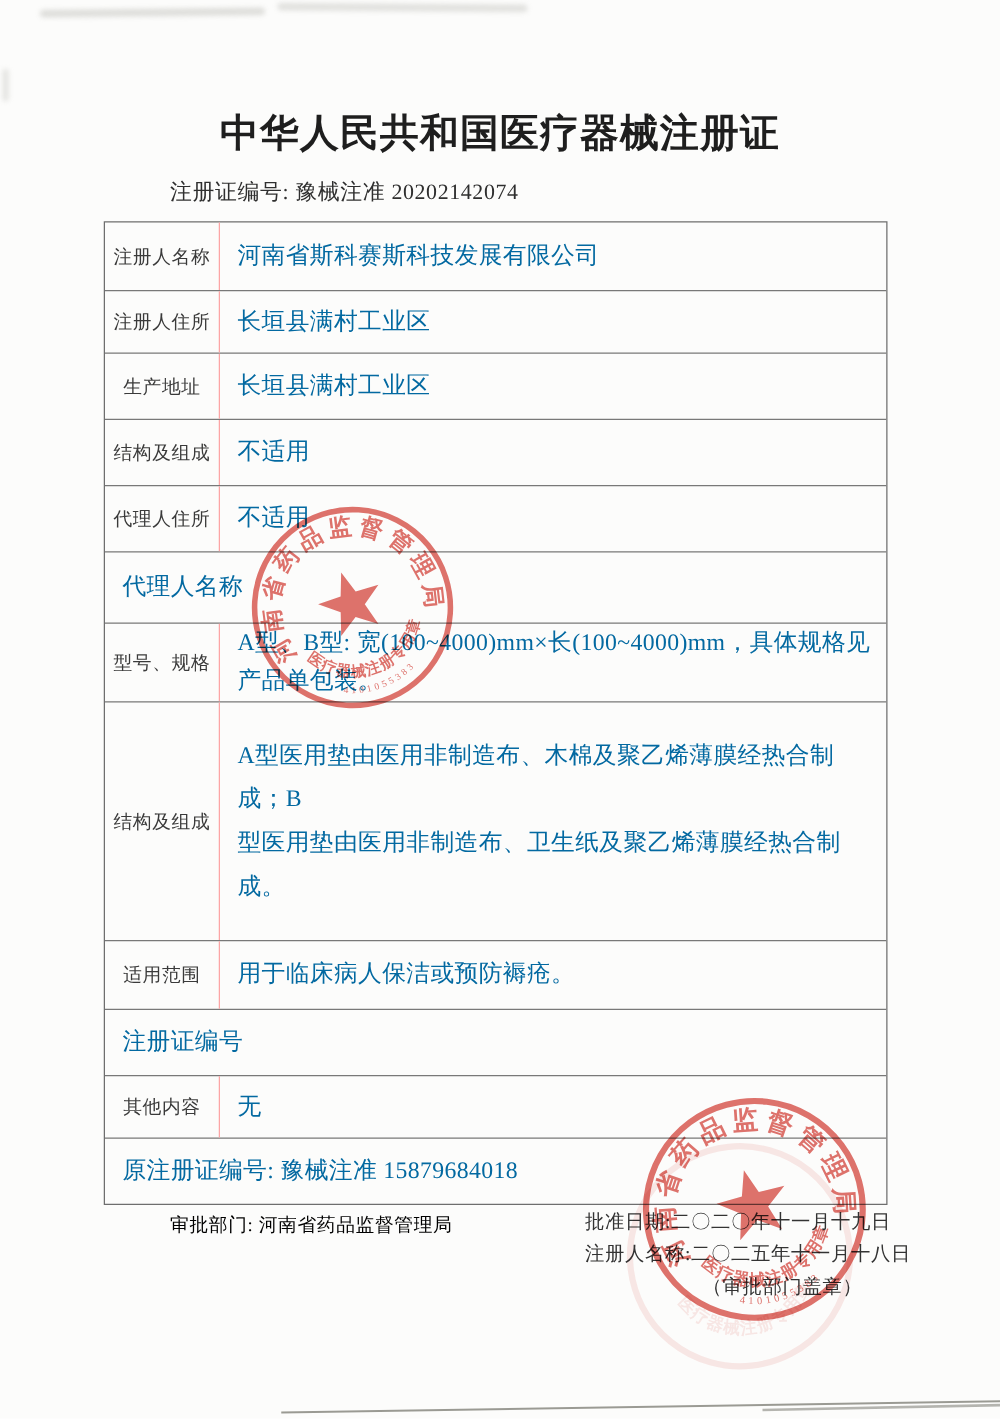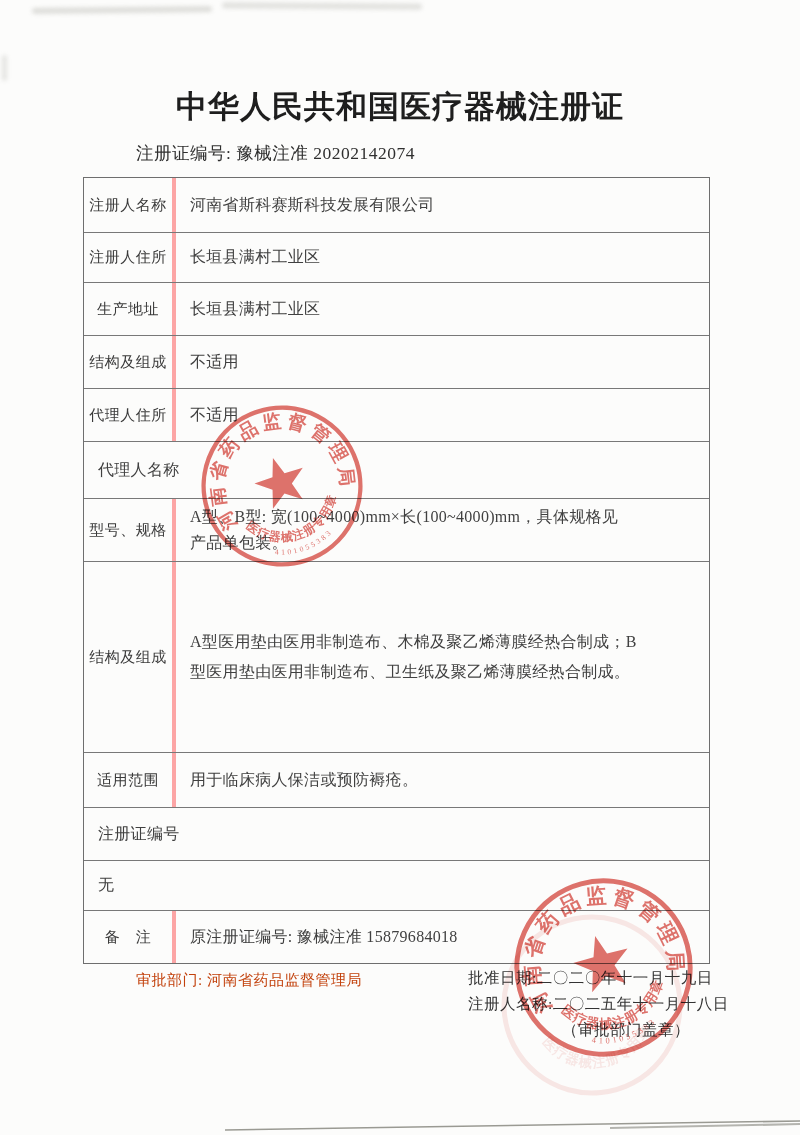--- a/index.html
+++ b/index.html
@@ -21,30 +21,30 @@
   }
   .cert-no{position:absolute;left:136px;top:141px;font-size:17.5px;color:#2f2f2f;letter-spacing:.5px;text-align:right;}
 
   .cert-table{
     position:absolute;left:83px;top:177px;width:627px;
     border:1px solid #6e6e6e;box-sizing:border-box;background:transparent;
   }
   .trow{display:flex;border-bottom:1px solid #787878;box-sizing:border-box;}
   .trow:last-child{border-bottom:none;}
   .tlabel{
-    width:92px;flex:0 0 92px;border-right:4px solid #fca5a5;box-sizing:border-box;
+    width:92px;flex:0 0 92px;border-right:1px solid #fca5a5;box-sizing:border-box;
     display:flex;align-items:center;justify-content:center;text-align:center;
     font-size:15px;color:#3a3a3a;padding:2px 3px;letter-spacing:.5px;
   }
   .tvalue{
     flex:1;display:flex;align-items:center;box-sizing:border-box;
-    font-size:16px;color:#404040;padding:4px 8px 4px 14px;
+    font-size:19px;color:#0369a1;padding:4px 8px 4px 14px;
     line-height:1.65;white-space:pre-line;letter-spacing:.3px;
   }
-  .footer-dept{position:absolute;left:136px;top:971px;font-size:15px;color:#c2410c;letter-spacing:.5px;}
+  .footer-dept{position:absolute;left:136px;top:971px;font-size:15px;color:#000000;letter-spacing:.5px;}
   .footer-dates{position:absolute;left:468px;top:965px;font-size:15.5px;color:#333;line-height:26px;letter-spacing:.5px;}
   .footer-dates .seal-note{padding-left:94px;}
 
   
   .stamp{position:absolute;mix-blend-mode:multiply;opacity:.82;}
   .stamp.ghost{opacity:.13;}
   .stamp-ring{fill:none;stroke:var(--stamp-color,#d9544d);stroke-width:5;}
   .stamp-star{fill:var(--stamp-color,#d9544d);}
   .stamp text{fill:var(--stamp-color,#d9544d);font-family:"Liberation Serif","DejaVu Serif",serif;}
   .stamp-top-text{font-size:21px;letter-spacing:5px;font-weight:bold;}
@@ -99,24 +99,24 @@
 型医用垫由医用非制造布、卫生纸及聚乙烯薄膜经热合制成。</div>
     </div>
     <div class="trow" style="height:55px">
       <div class="tlabel">适用范围</div>
       <div class="tvalue">用于临床病人保洁或预防褥疮。</div>
     </div>
     <div class="trow" style="height:53px">
       <div class="tvalue">注册证编号</div>
     </div>
     <div class="trow" style="height:50px">
+      <div class="tlabel">其他内容</div>
       <div class="tvalue">无</div>
     </div>
     <div class="trow" style="height:52px">
-      <div class="tlabel">备　注</div>
       <div class="tvalue">原注册证编号: 豫械注准 15879684018</div>
     </div>
   </div>
 
   <div class="footer-dept"><span>审批部门:</span>&nbsp;<span>河南省药品监督管理局</span></div>
 
   <div class="footer-dates">
     <div><span>批准日期:</span><span>二〇二〇年十一月十九日</span></div>
     <div><span>注册人名称:</span><span>二〇二五年十一月十八日</span></div>
     <div class="seal-note">（审批部门盖章）</div>

